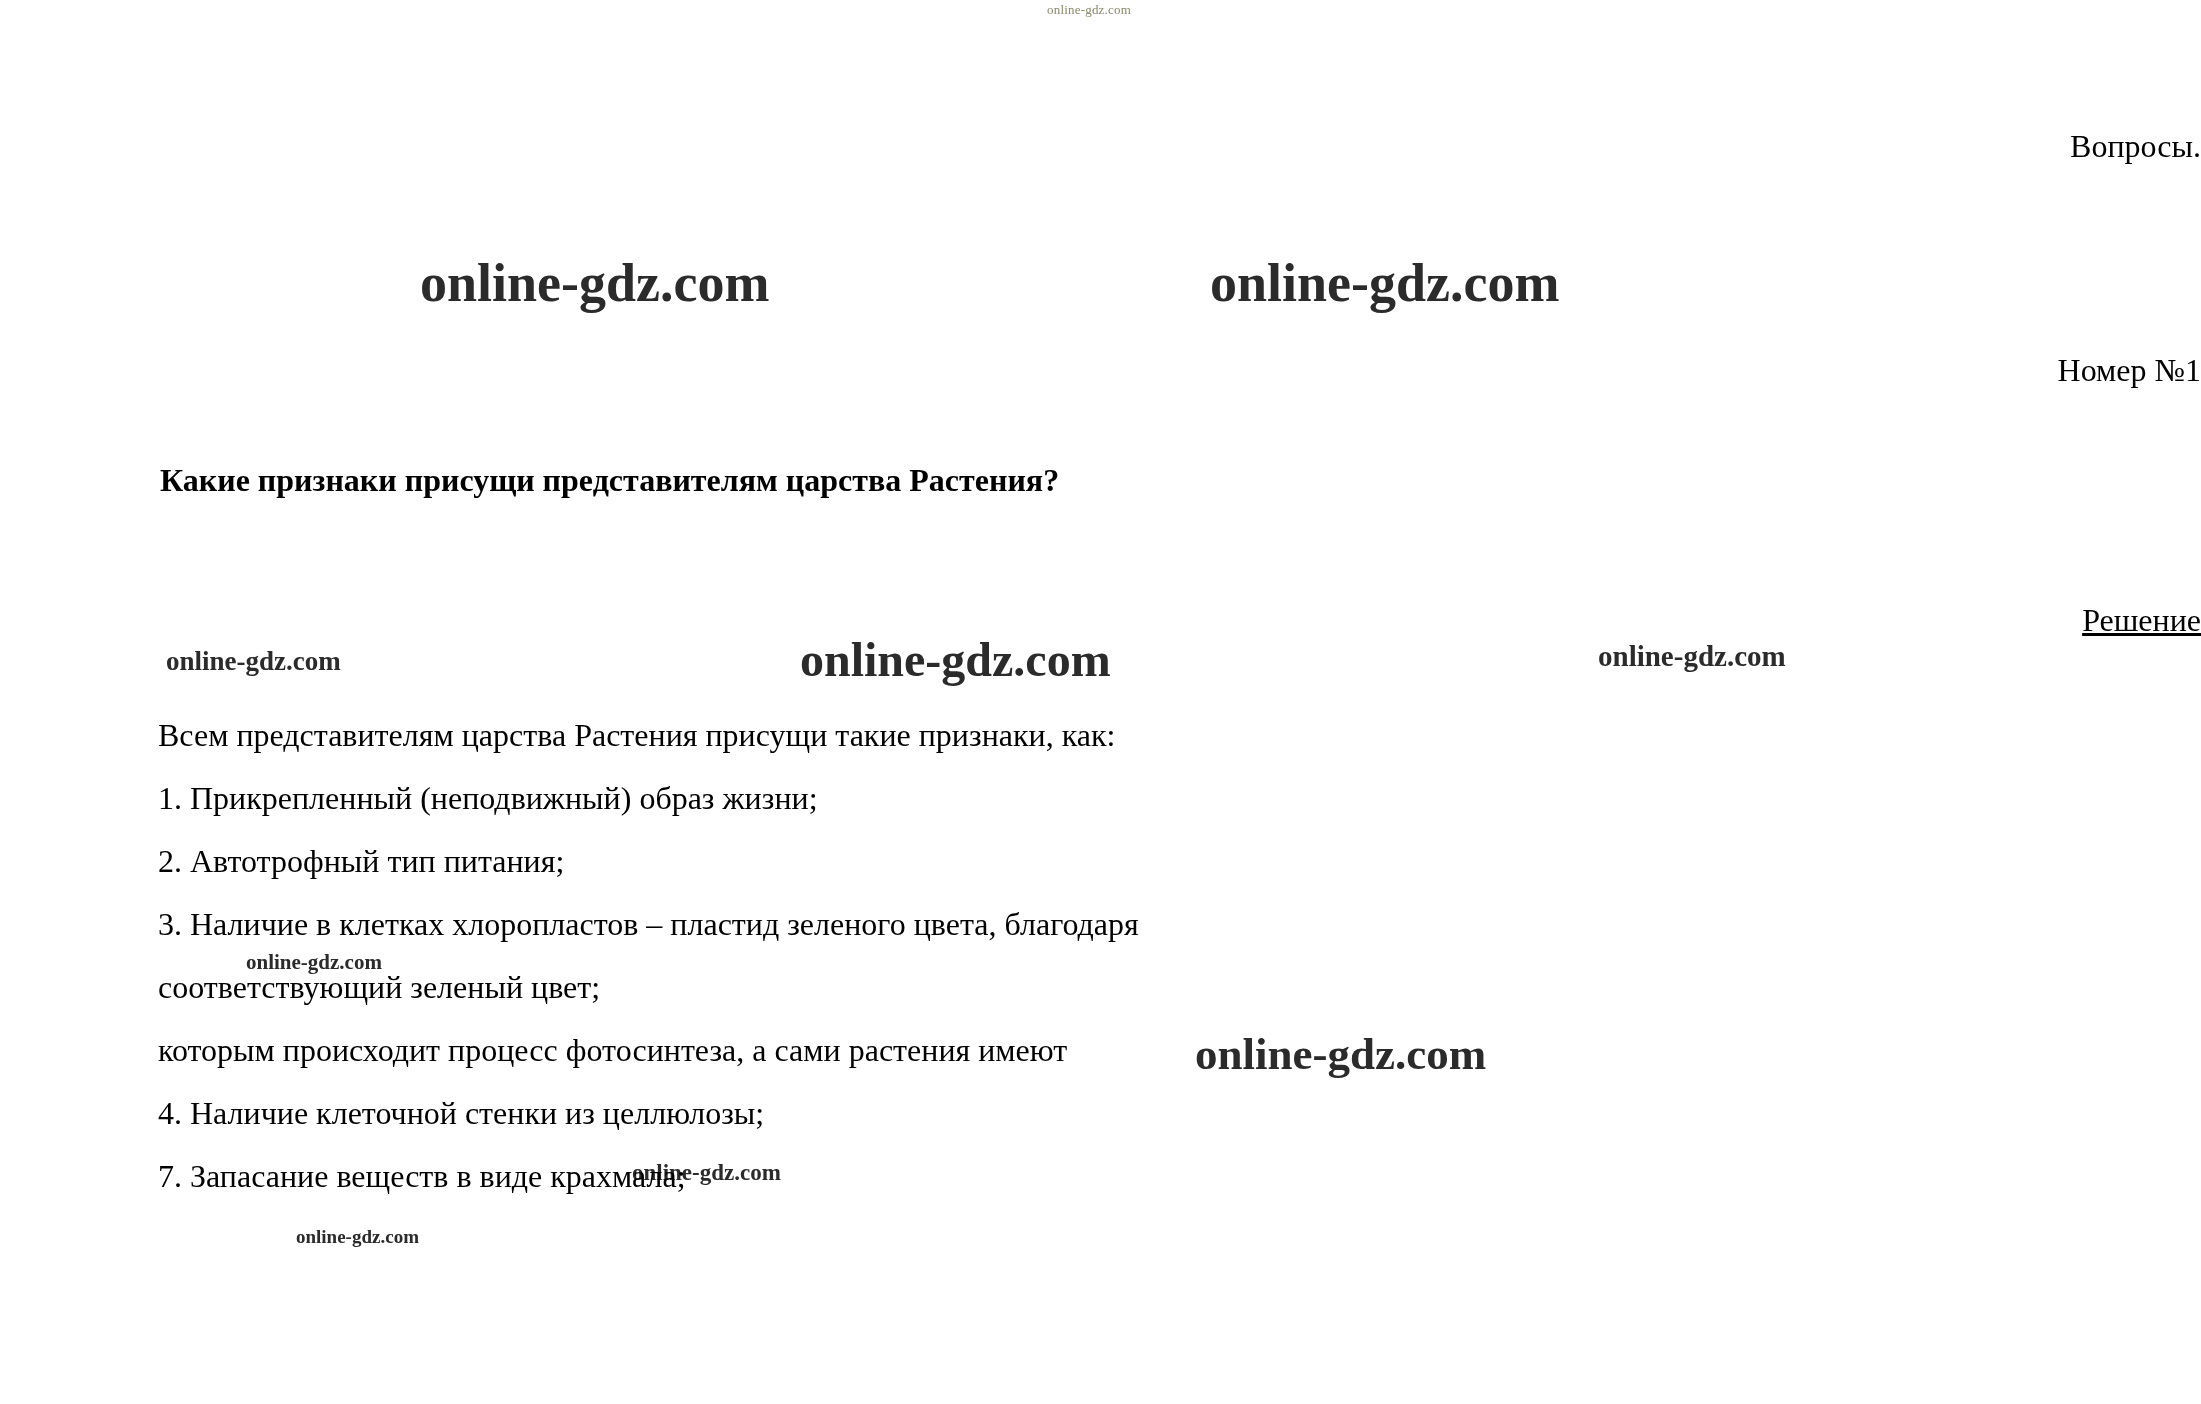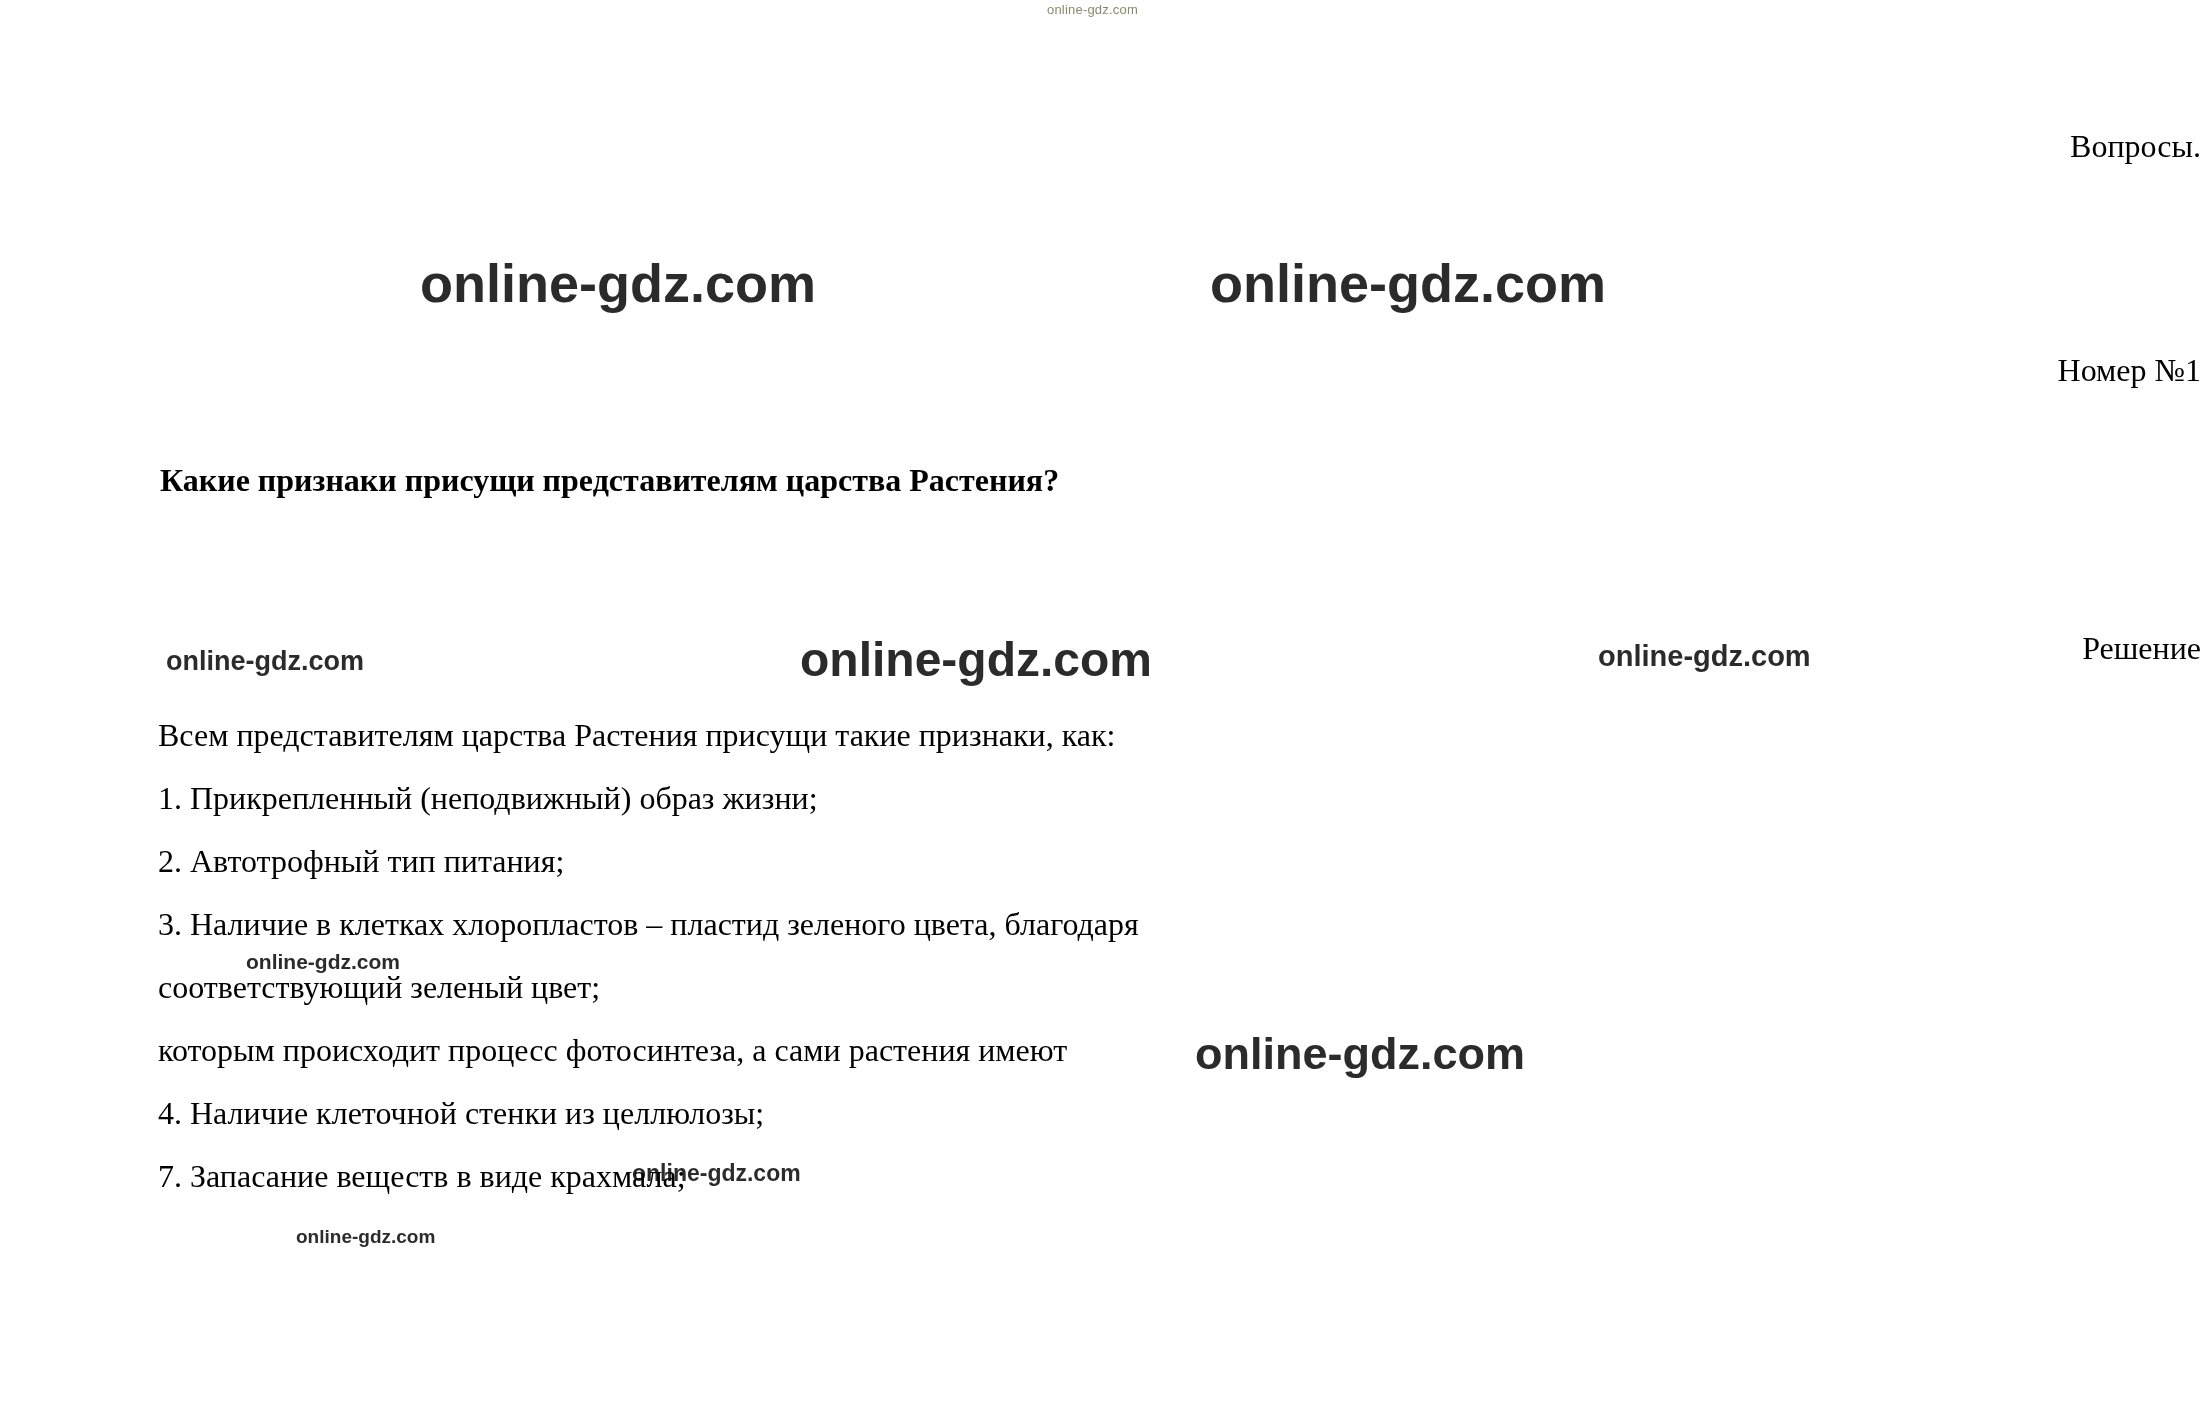--- a/index.html
+++ b/index.html
@@ -17,21 +17,21 @@
   }
 
   .page {
     position: absolute;
     inset: 0;
   }
 
   
   .wm {
     position: absolute;
-    font-family: Liberation Sans, sans-serif;
+    font-family: Liberation Serif, serif;
     color: #2b2b2b;
     white-space: nowrap;
     pointer-events: none;
     user-select: none;
   }
   .wm-top-tiny {
     left: 1047px;
     top: 2px;
     font-size: 13px;
     color: #8a8a6a;
@@ -50,21 +50,21 @@
   
   .title {
     position: absolute;
     left: 0;
     right: 0;
     text-align: right;
     font-size: 32px;
   }
   #doc-title { top: 128px; }
   #number-heading { top: 352px; padding-left: 8px; }
-  #solution-heading { top: 630px; }
+  #solution-heading { top: 602px; text-decoration: underline; }
 
   .question {
     position: absolute;
     left: 160px;
     top: 462px;
     font-size: 32px;
     white-space: nowrap;
     font-weight: bold;
   }
 

